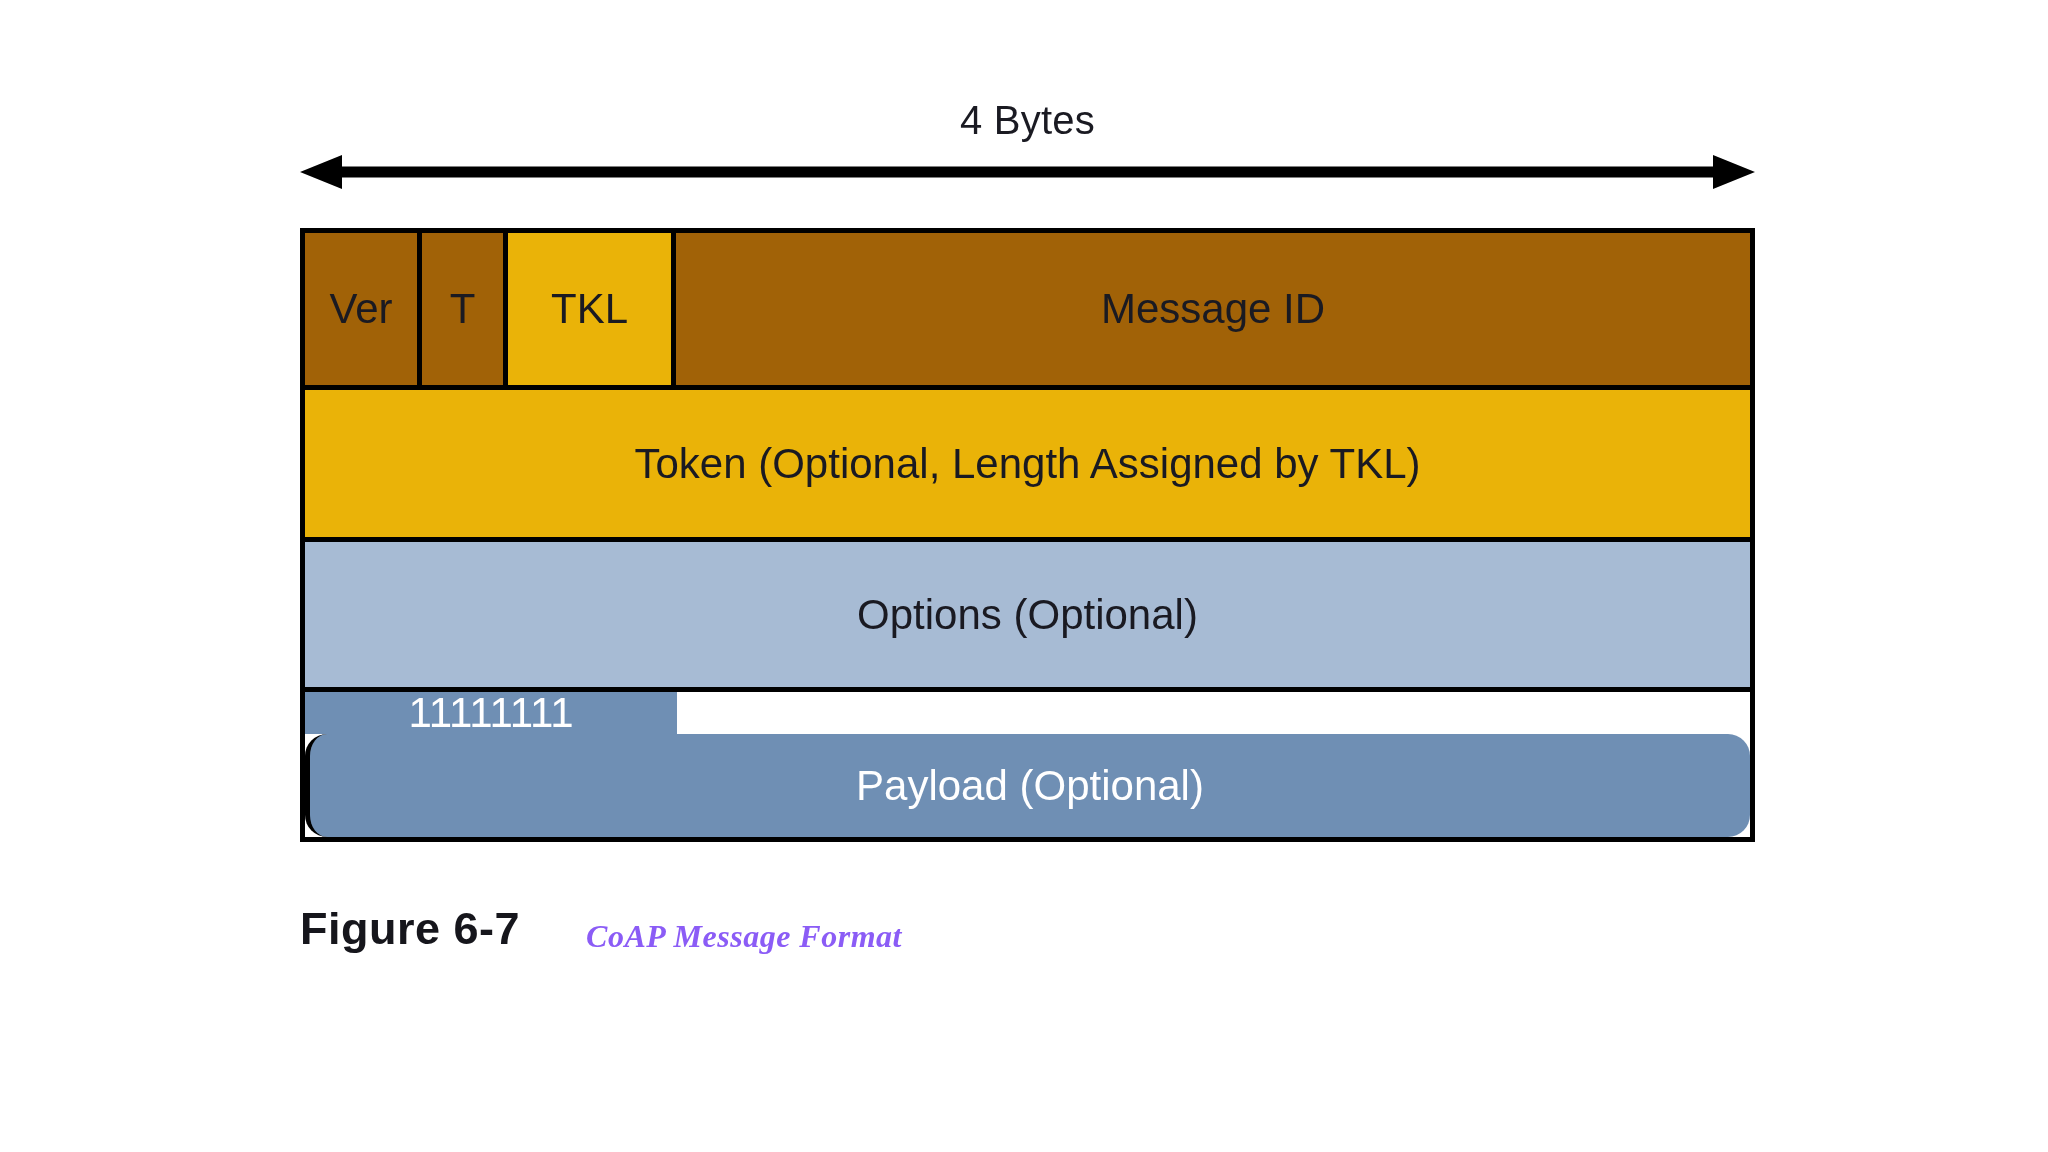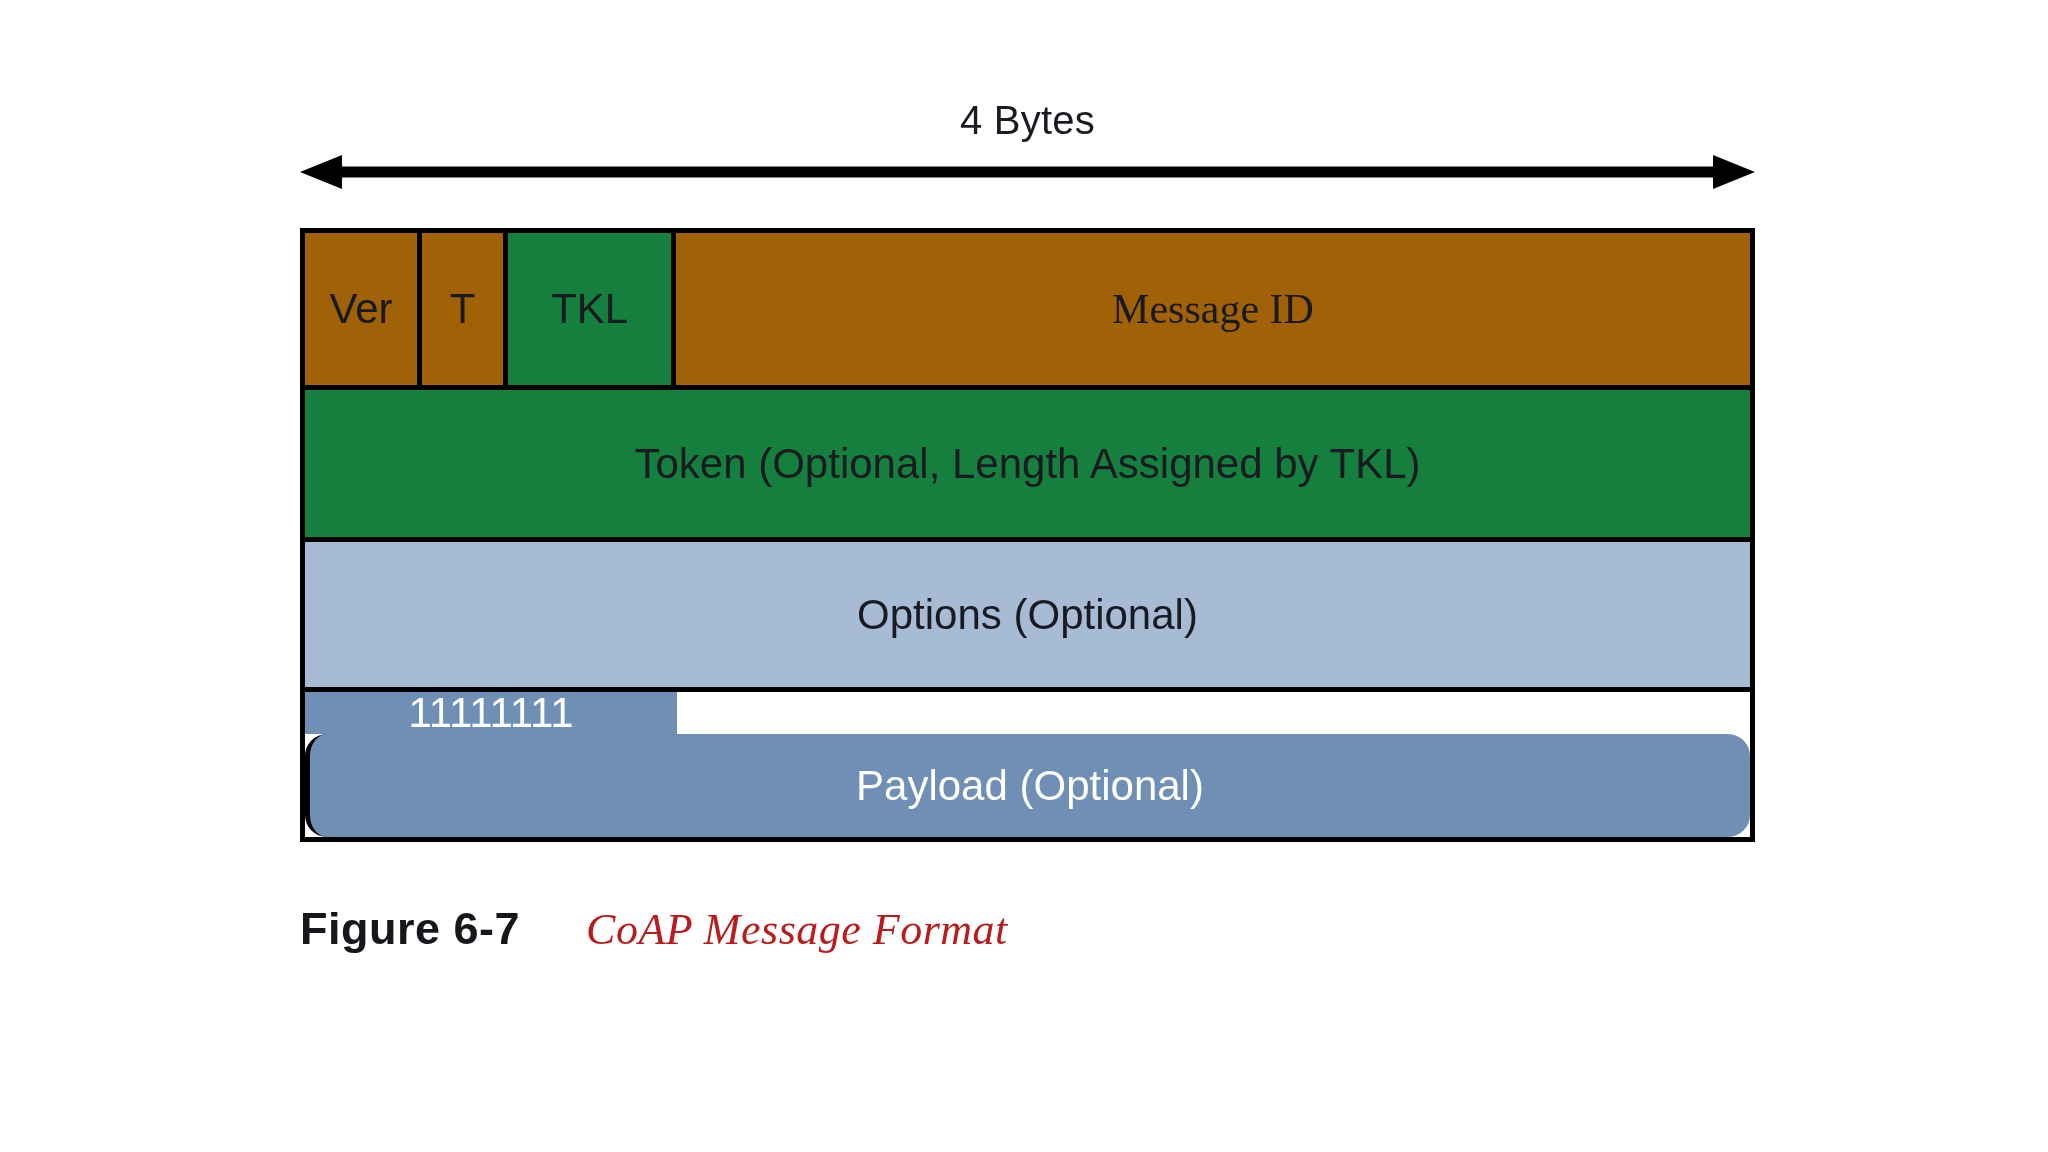--- a/index.html
+++ b/index.html
@@ -82,33 +82,33 @@
     white-space: nowrap;
     overflow: hidden;
   }
   .cell + .cell { border-left: 5px solid #000000; }
 
   
   .cell-ver  { width: 112px; }
   .cell-t    { width:  86px; }
   .cell-tkl  { width: 168px; }
   .cell-code { width: 355px; }
-  .cell-mid  { flex: 1 1 auto; font-family: Liberation Serif, serif; }
+  .cell-mid  { flex: 1 1 auto; }
 
   
   .cell-marker  { width: 372px; }
   .cell-payload { flex: 1 1 auto; border-radius: 22px; }
 
   
   .cell-token   { width: 100%; }
   .cell-options { width: 100%; }
 
   
   .fill-white      { background: #a16207; }
-  .fill-light-blue { background: #15803d; }
+  .fill-light-blue { background: #eab308; }
   .fill-mid-blue   { background: #a7bbd4; }
   .fill-dark-blue  { background: #6f8fb4; }
   .text-white      { color: #ffffff; }
 
   
   .caption {
     position: absolute;
     left: 300px;
     top: 903px;
     display: flex;
@@ -118,24 +118,25 @@
   .caption-number {
     font-family: "Liberation Sans", sans-serif;
     font-weight: bold;
     font-size: 45px;
     color: #16161c;
     letter-spacing: 0.5px;
   }
   .caption-title {
     font-family: "Liberation Serif", serif;
     font-style: italic;
-    font-size: 44px;
-    color: #b91c1c;
+    font-size: 32px;
+    color: #8b5cf6;
     margin-left: 66px;
     letter-spacing: 0.5px;
+    font-weight: bold;
   }
 </style>
 </head>
 <body>
 
 <div id="figure-root">
 
   <div class="width-annotation">
     <div class="width-label">4 Bytes</div>
     <svg class="width-arrow" viewBox="0 0 1455 34" preserveAspectRatio="none">

